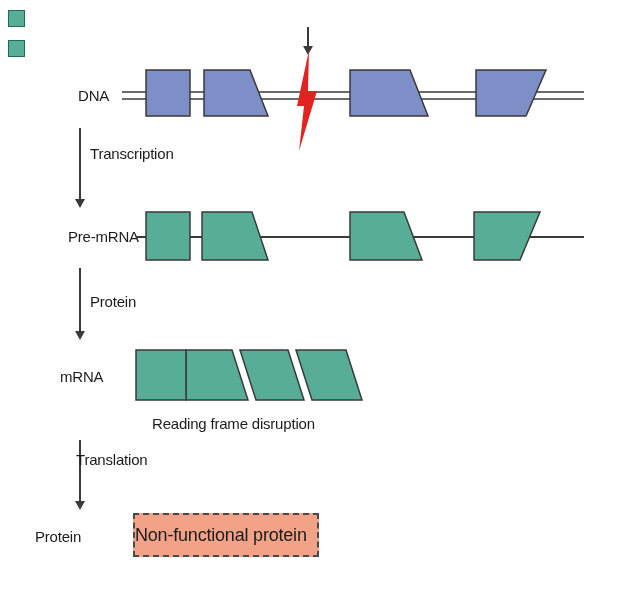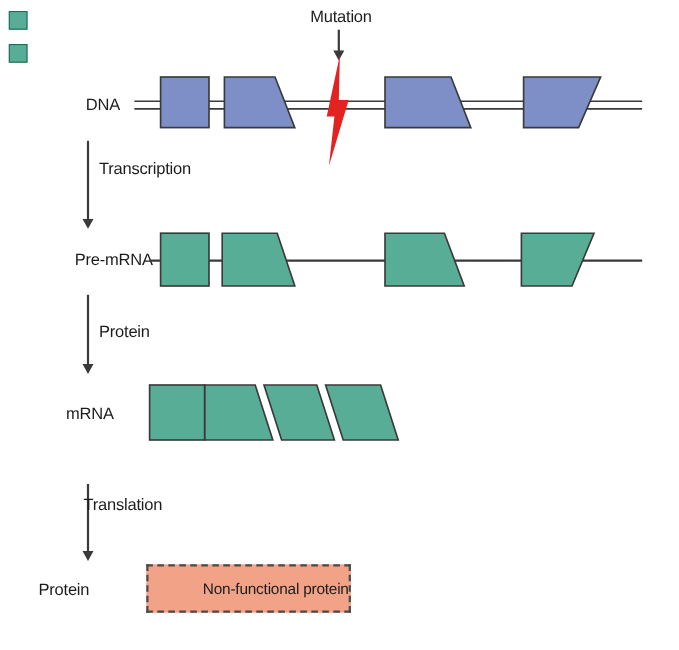--- a/index.html
+++ b/index.html
@@ -3,31 +3,30 @@
 <meta charset="utf-8">
 <style>
   html,body{margin:0;padding:0;background:#ffffff;}
   body{font-family:"Liberation Sans",sans-serif;color:#1c1c1c;}
   .fig{position:relative;width:617px;height:591px;background:#ffffff;overflow:hidden;}
   .lbl{position:absolute;font-size:15px;letter-spacing:-0.2px;white-space:nowrap;line-height:1;}
   .vline{position:absolute;width:2px;background:#3a3a3a;}
   .ahead{position:absolute;width:0;height:0;border-left:5px solid transparent;border-right:5px solid transparent;border-top:9px solid #3a3a3a;}
   .shape-svg{position:absolute;display:block;}
   .swatch{position:absolute;left:8px;width:15px;height:15px;background:var(--rna-exon);border:1px solid #1f6d58;}
-  .protein-box{position:absolute;left:133px;top:513px;width:182px;height:40px;display:flex;align-items:center;justify-content:flex-end;border:2px dashed #4a4a4a;background:var(--protein-fill);font-size:14px;letter-spacing:-0.2px;}
+  .protein-box{position:absolute;left:133px;top:513px;width:182px;height:40px;display:flex;align-items:center;justify-content:flex-start;border:2px dashed #4a4a4a;background:var(--protein-fill);font-size:18px;letter-spacing:-0.2px;}
 </style>
 </head>
 <body>
 
 <div class="fig">
 
   <div class="swatch" style="top:10px"></div>
   <div class="swatch" style="top:40px"></div>
 
-  <div class="lbl" style="left:255px;top:8px;width:110px;text-align:center">Mutation</div>
   <div class="vline" style="left:307px;top:27px;height:20px"></div>
   <div class="ahead" style="left:303px;top:46px"></div>
 
   <div class="lbl" style="left:78px;top:88px">DNA</div>
   <svg class="shape-svg" style="left:122px;top:66px" width="462" height="54" viewBox="0 0 462 54">
     <line x1="0" y1="26" x2="462" y2="26" style="stroke:var(--outline);stroke-width:1.5"></line>
     <line x1="0" y1="33" x2="462" y2="33" style="stroke:var(--outline);stroke-width:1.5"></line>
     <rect x="24" y="4" width="44" height="46" style="fill:var(--dna-exon);stroke:var(--outline);stroke-width:1.5"></rect>
     <polygon points="82,4 128,4 146,50 82,50" style="fill:var(--dna-exon);stroke:var(--outline);stroke-width:1.5"></polygon>
     <polygon points="228,4 288,4 306,50 228,50" style="fill:var(--dna-exon);stroke:var(--outline);stroke-width:1.5"></polygon>
@@ -55,20 +54,21 @@
   <div class="ahead" style="left:75px;top:331px"></div>
   <div class="lbl" style="left:90px;top:294px">Protein</div>
 
   <div class="lbl" style="left:60px;top:369px">mRNA</div>
   <svg class="shape-svg" style="left:134px;top:344px" width="245" height="62" viewBox="0 0 245 62">
     <polygon points="52,6 98,6 114,56 52,56" style="fill:var(--rna-exon);stroke:var(--outline);stroke-width:1.5"></polygon>
     <rect x="2" y="6" width="50" height="50" style="fill:var(--rna-exon);stroke:var(--outline);stroke-width:1.5"></rect>
     <polygon points="106,6 154,6 170,56 122,56" style="fill:var(--rna-exon);stroke:var(--outline);stroke-width:1.5"></polygon>
     <polygon points="162,6 212,6 228,56 178,56" style="fill:var(--rna-exon);stroke:var(--outline);stroke-width:1.5"></polygon>
   </svg>
+  <div class="lbl" style="left:152px;top:416px">Reading frame disruption</div>
 
   <div class="vline" style="left:79px;top:440px;height:62px"></div>
   <div class="ahead" style="left:75px;top:501px"></div>
   <div class="lbl" style="left:76px;top:452px">Translation</div>
 
   <div class="lbl" style="left:35px;top:529px">Protein</div>
   <div class="protein-box">
     <span>Non-functional protein</span>
   </div>
 

